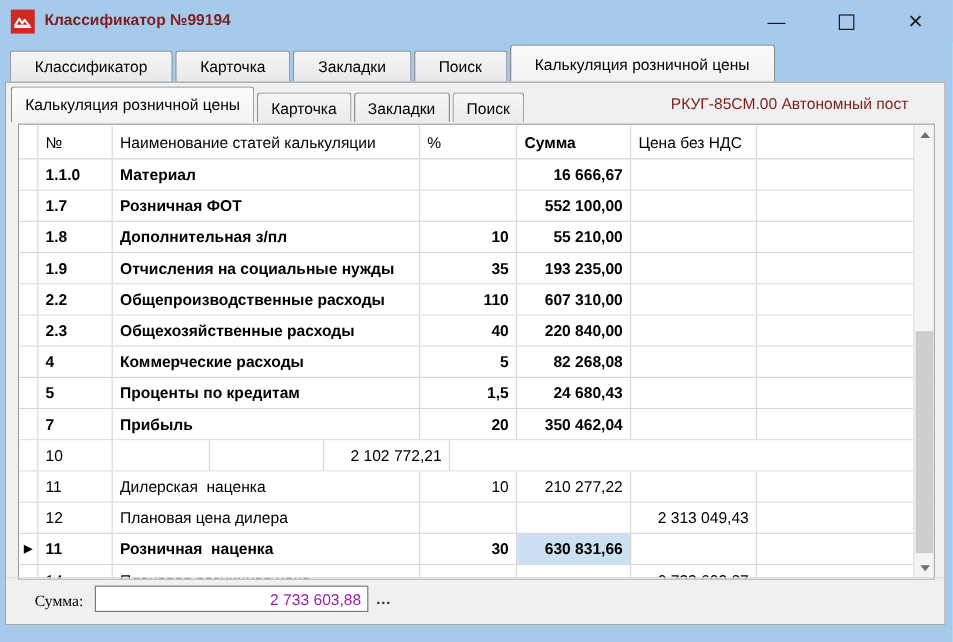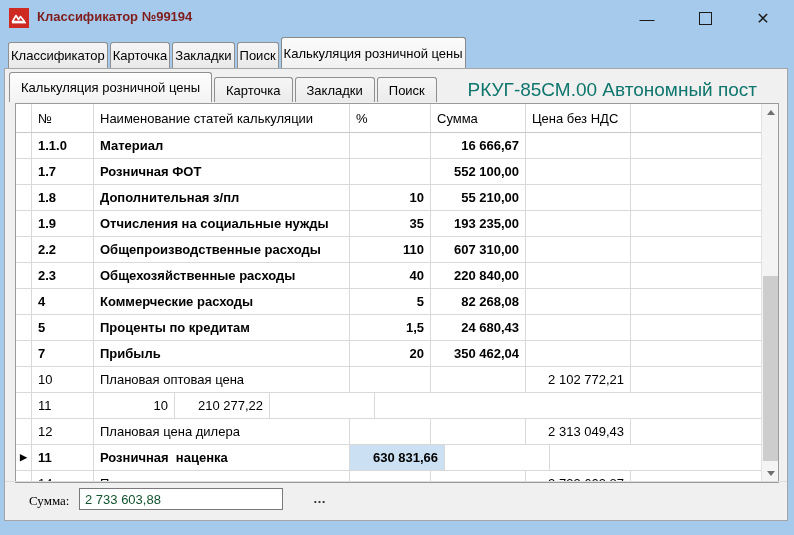--- a/index.html
+++ b/index.html
@@ -15,21 +15,21 @@
   .app-title{position:absolute;left:37px;top:9px;font-weight:bold;font-size:13px;color:#7f1d1d;}
   .win-btn{position:absolute;top:0;width:46px;height:36px;display:flex;align-items:center;justify-content:center;color:#1b1b1b;cursor:default;}
   .btn-min{left:624px;font-size:15px;}
   .btn-max{left:682px;}
   .btn-max .box{width:11px;height:11px;border:1.4px solid #1b1b1b;}
   .btn-close{left:740px;font-size:16px;}
 
   
   .tabs-outer{position:absolute;left:8px;top:38px;height:30px;display:flex;align-items:flex-end;}
   .tabs-outer .tab{
-    height:25px;display:flex;align-items:center;padding:0 2px;
+    height:25px;display:flex;align-items:center;padding:0 20px;
     background:linear-gradient(#f5f5f5,#e9e9e9);
     border:1px solid #8f8f8f;border-bottom:none;
     border-radius:3px 3px 0 0;margin-right:2px;white-space:pre;
   }
   .tabs-outer .tab.active{
     height:30px;background:linear-gradient(#fbfbfb,#f1f1f1);
     position:relative;z-index:5;border-color:#8a8a8a;
   }
 
   
@@ -37,27 +37,27 @@
 
   
   .tabs-inner{position:absolute;left:4px;top:4px;height:29px;display:flex;align-items:flex-end;}
   .tabs-inner .tab{
     height:24px;display:flex;align-items:center;padding:0 11px;
     background:linear-gradient(#f6f6f6,#ebebeb);
     border:1px solid #8f8f8f;border-bottom:none;
     border-radius:3px 3px 0 0;margin-right:2px;white-space:pre;
   }
   .tabs-inner .tab.active{height:29px;background:linear-gradient(#fdfdfd,#f3f3f3);position:relative;z-index:5;}
-  .device-label{position:absolute;right:30px;top:10px;font-size:19px;color:#0f766e;white-space:pre;}
+  .device-label{position:absolute;right:30px;top:10px;font-size:13px;color:#7f1d1d;white-space:pre;}
 
   
   .table-wrap{position:absolute;left:10px;top:34px;width:764px;height:380px;background:#fff;border:1px solid #9b9b9b;box-sizing:border-box;overflow:hidden;}
   .thead{display:flex;height:28px;border-bottom:1px solid #c9c9c9;background:#fff;}
   .hcell{display:flex;align-items:center;padding:0 6px;box-sizing:border-box;border-right:1px solid #d9d9d9;white-space:pre;overflow:hidden;}
-  .hcell.bold{font-weight:normal;}
+  .hcell.bold{font-weight:bold;}
   .trow{display:flex;height:25px;border-bottom:1px solid #d9d9d9;background:#fff;}
   .tcell{display:flex;align-items:center;padding:0 6px;box-sizing:border-box;border-right:1px solid #d9d9d9;white-space:pre;overflow:hidden;}
   .trow.bold .tcell{font-weight:bold;}
   .num-r{justify-content:flex-end;}
   .c-gutter{width:16px;padding:0;justify-content:center;}
   .c-num{width:62px;}
   .c-name{width:256px;}
   .c-pct{width:81px;}
   .c-sum{width:95px;}
   .c-nds{width:105px;}
@@ -72,23 +72,23 @@
   .sb-down{bottom:0;}
   .arr{width:0;height:0;border-left:4px solid transparent;border-right:4px solid transparent;}
   .arr-up{border-bottom:5px solid #6f6f6f;}
   .arr-down{border-top:5px solid #6f6f6f;}
   .sb-thumb{position:absolute;left:1px;top:172px;width:15px;height:185px;background:#cdcdcd;}
 
   
   .footer{position:absolute;left:0;bottom:0;width:100%;height:38px;border-top:1px solid #dcdcdc;}
   .footer-label{position:absolute;left:24px;top:11px;font-family:Liberation Serif, serif;}
   .footer-input{
-    position:absolute;left:74px;top:6px;width:204px;height:22px;
+    position:absolute;left:74px;top:6px;width:228px;height:22px;
     border:1px solid #7a7a7a;background:#fff;font-family:"Liberation Sans",sans-serif;
-    font-size:13px;padding:0 5px;box-sizing:border-box;color:#14532d;
+    font-size:13px;padding:0 5px;box-sizing:border-box;color:#a21caf;text-align:right;
   }
   .footer-more{position:absolute;left:308px;top:9px;color:#333;letter-spacing:1px;font-weight:bold;}
 </style>
 </head>
 <body>
 
 <div class="titlebar">
   <div class="app-icon">
     <svg width="16" height="16" viewBox="0 0 16 16">
       <path d="M1.5 11.5 L5 5.5 L7.5 9.5 L9.5 6.5 L13.5 11.5 Z" fill="none" stroke="#ffffff" stroke-width="1.6" stroke-linejoin="round"></path>
@@ -208,47 +208,48 @@
           <div class="tcell c-num">7</div>
           <div class="tcell c-name">Прибыль</div>
           <div class="tcell c-pct num-r">20</div>
           <div class="tcell c-sum num-r">350 462,04</div>
           <div class="tcell c-nds num-r"></div>
           <div class="tcell c-price num-r"></div>
         </div>
         <div class="trow">
           <div class="tcell c-gutter"></div>
           <div class="tcell c-num">10</div>
-          <div class="tcell c-name">Плановая оптовая цена</div>
           <div class="tcell c-pct num-r"></div>
           <div class="tcell c-sum num-r"></div>
           <div class="tcell c-nds num-r">2 102 772,21</div>
           <div class="tcell c-price num-r">2 523 326,65</div>
         </div>
         <div class="trow">
           <div class="tcell c-gutter"></div>
           <div class="tcell c-num">11</div>
+          <div class="tcell c-name">Дилерская  наценка</div>
           <div class="tcell c-pct num-r">10</div>
           <div class="tcell c-sum num-r">210 277,22</div>
           <div class="tcell c-nds num-r"></div>
           <div class="tcell c-price num-r"></div>
         </div>
         <div class="trow">
           <div class="tcell c-gutter"></div>
           <div class="tcell c-num">12</div>
           <div class="tcell c-name">Плановая цена дилера</div>
           <div class="tcell c-pct num-r"></div>
           <div class="tcell c-sum num-r"></div>
           <div class="tcell c-nds num-r">2 313 049,43</div>
           <div class="tcell c-price num-r">2 775 659,32</div>
         </div>
         <div class="trow bold">
           <div class="tcell c-gutter"><span class="marker">▶</span></div>
           <div class="tcell c-num">11</div>
           <div class="tcell c-name">Розничная  наценка</div>
+          <div class="tcell c-pct num-r">30</div>
           <div class="tcell c-sum num-r sel-cell">630 831,66</div>
           <div class="tcell c-nds num-r"></div>
           <div class="tcell c-price num-r"></div>
         </div>
         <div class="trow">
           <div class="tcell c-gutter"></div>
           <div class="tcell c-num">14</div>
           <div class="tcell c-name">Плановая розничная цена</div>
           <div class="tcell c-pct num-r"></div>
           <div class="tcell c-sum num-r"></div>

